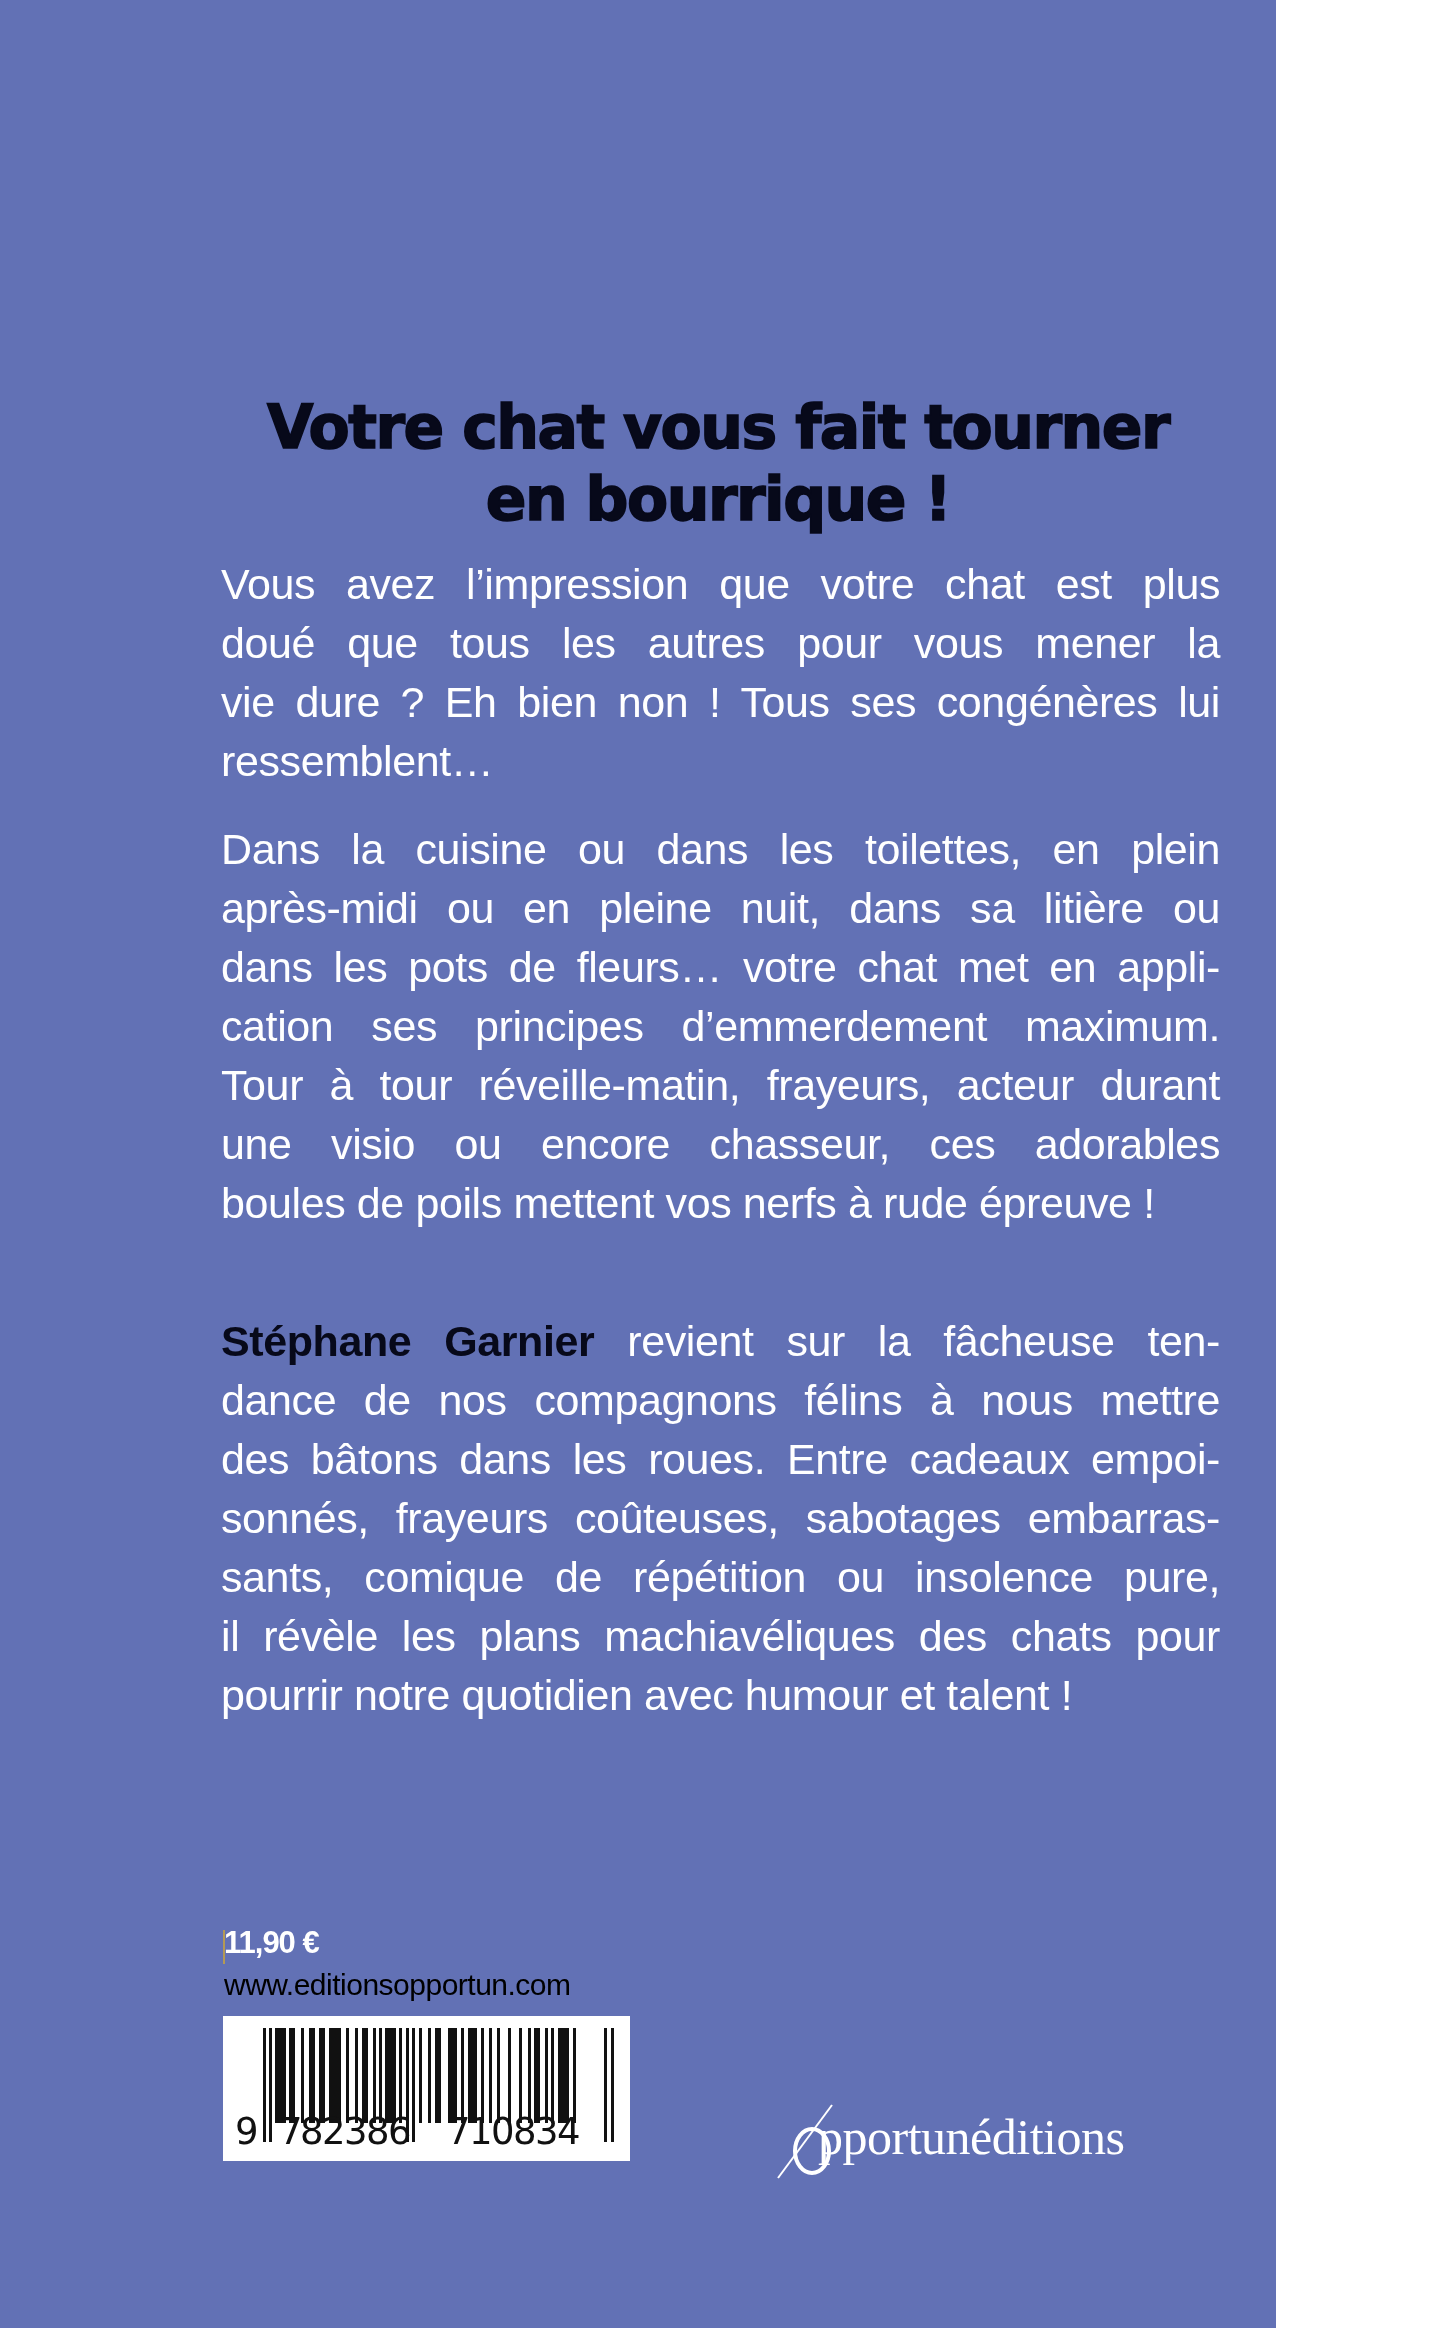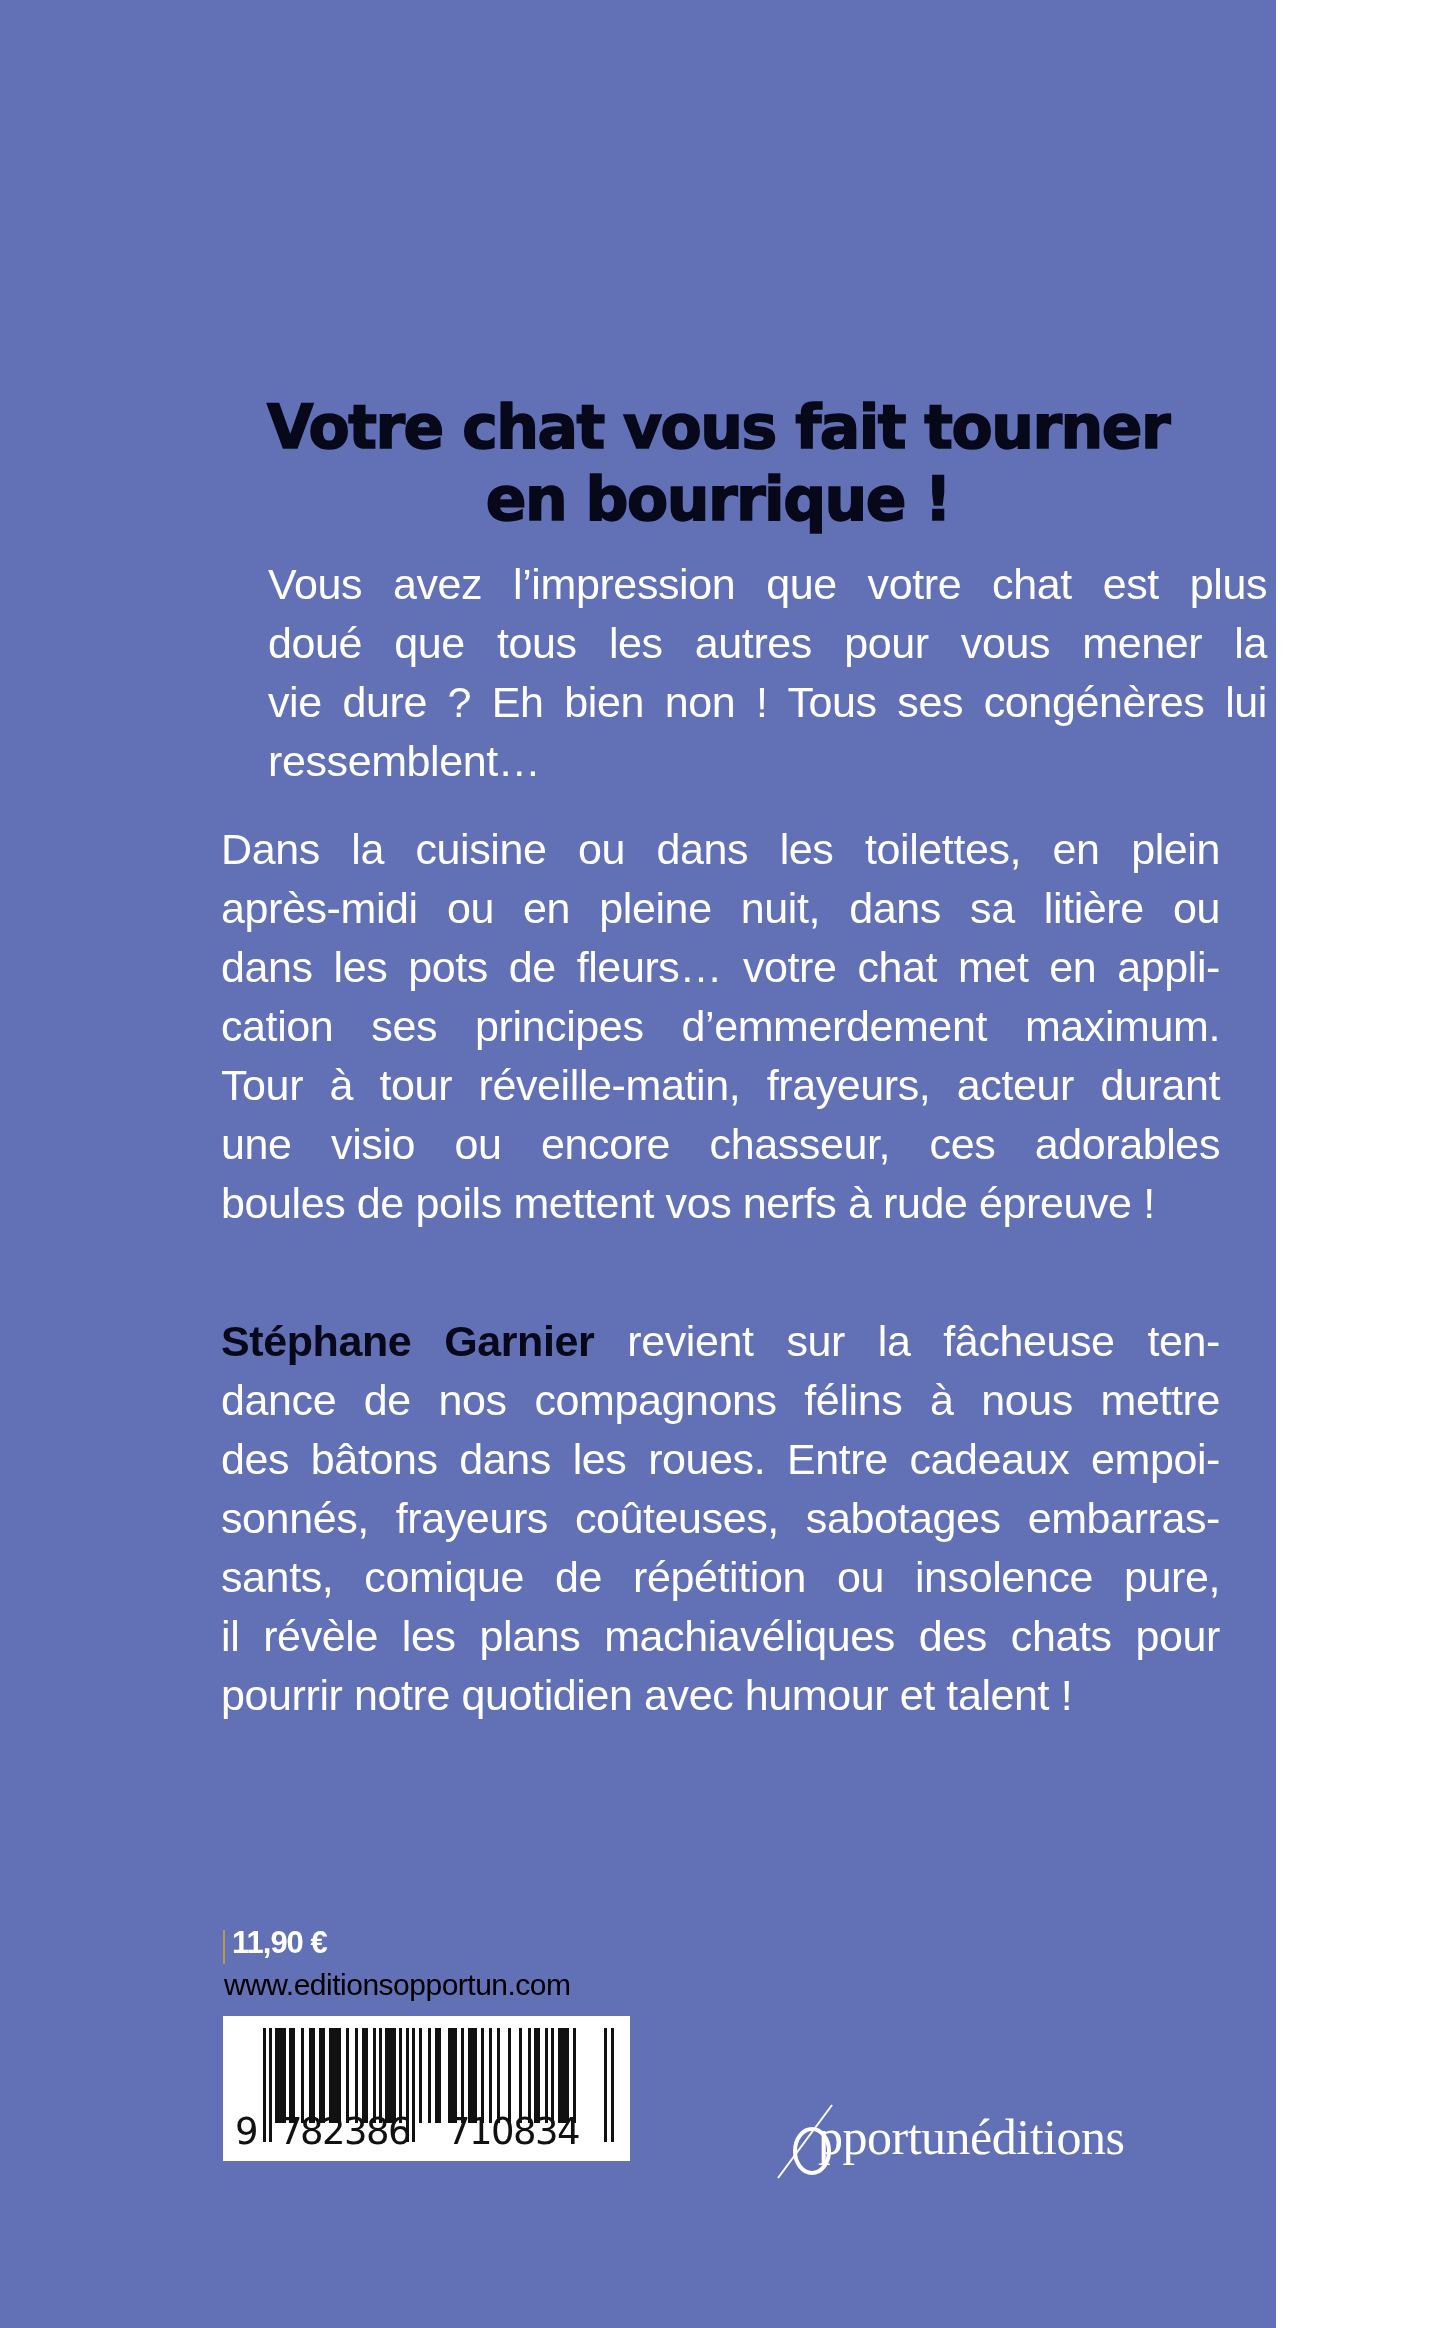--- a/index.html
+++ b/index.html
@@ -52,39 +52,38 @@
     .body-text .ln {
       display: block;
       text-align: justify;
       text-align-last: justify;
       white-space: nowrap;
       overflow: visible;
     }
     .body-text .ln.last {
       text-align-last: left;
     }
-    .p1 { top: 555px; margin-left: 47px; }
+    .p1 { top: 555px; }
     .p2 { top: 820px; }
     .p3 { top: 1312px; }
     .author {
       color: #07091a;
       font-weight: 700;
       margin-top: 44px;
     }
 
     .price {
       position: absolute;
       left: 224px;
       top: 1925px;
       color: #ffffff;
       font-family: "Liberation Sans", sans-serif;
       font-weight: 700;
       font-size: 31px;
       letter-spacing: -1px;
-      padding-left: 8px;
     }
     .price-mark {
       position: absolute;
       left: 223px;
       top: 1930px;
       width: 2px;
       height: 34px;
       background: #b49a55;
     }
     .url {

